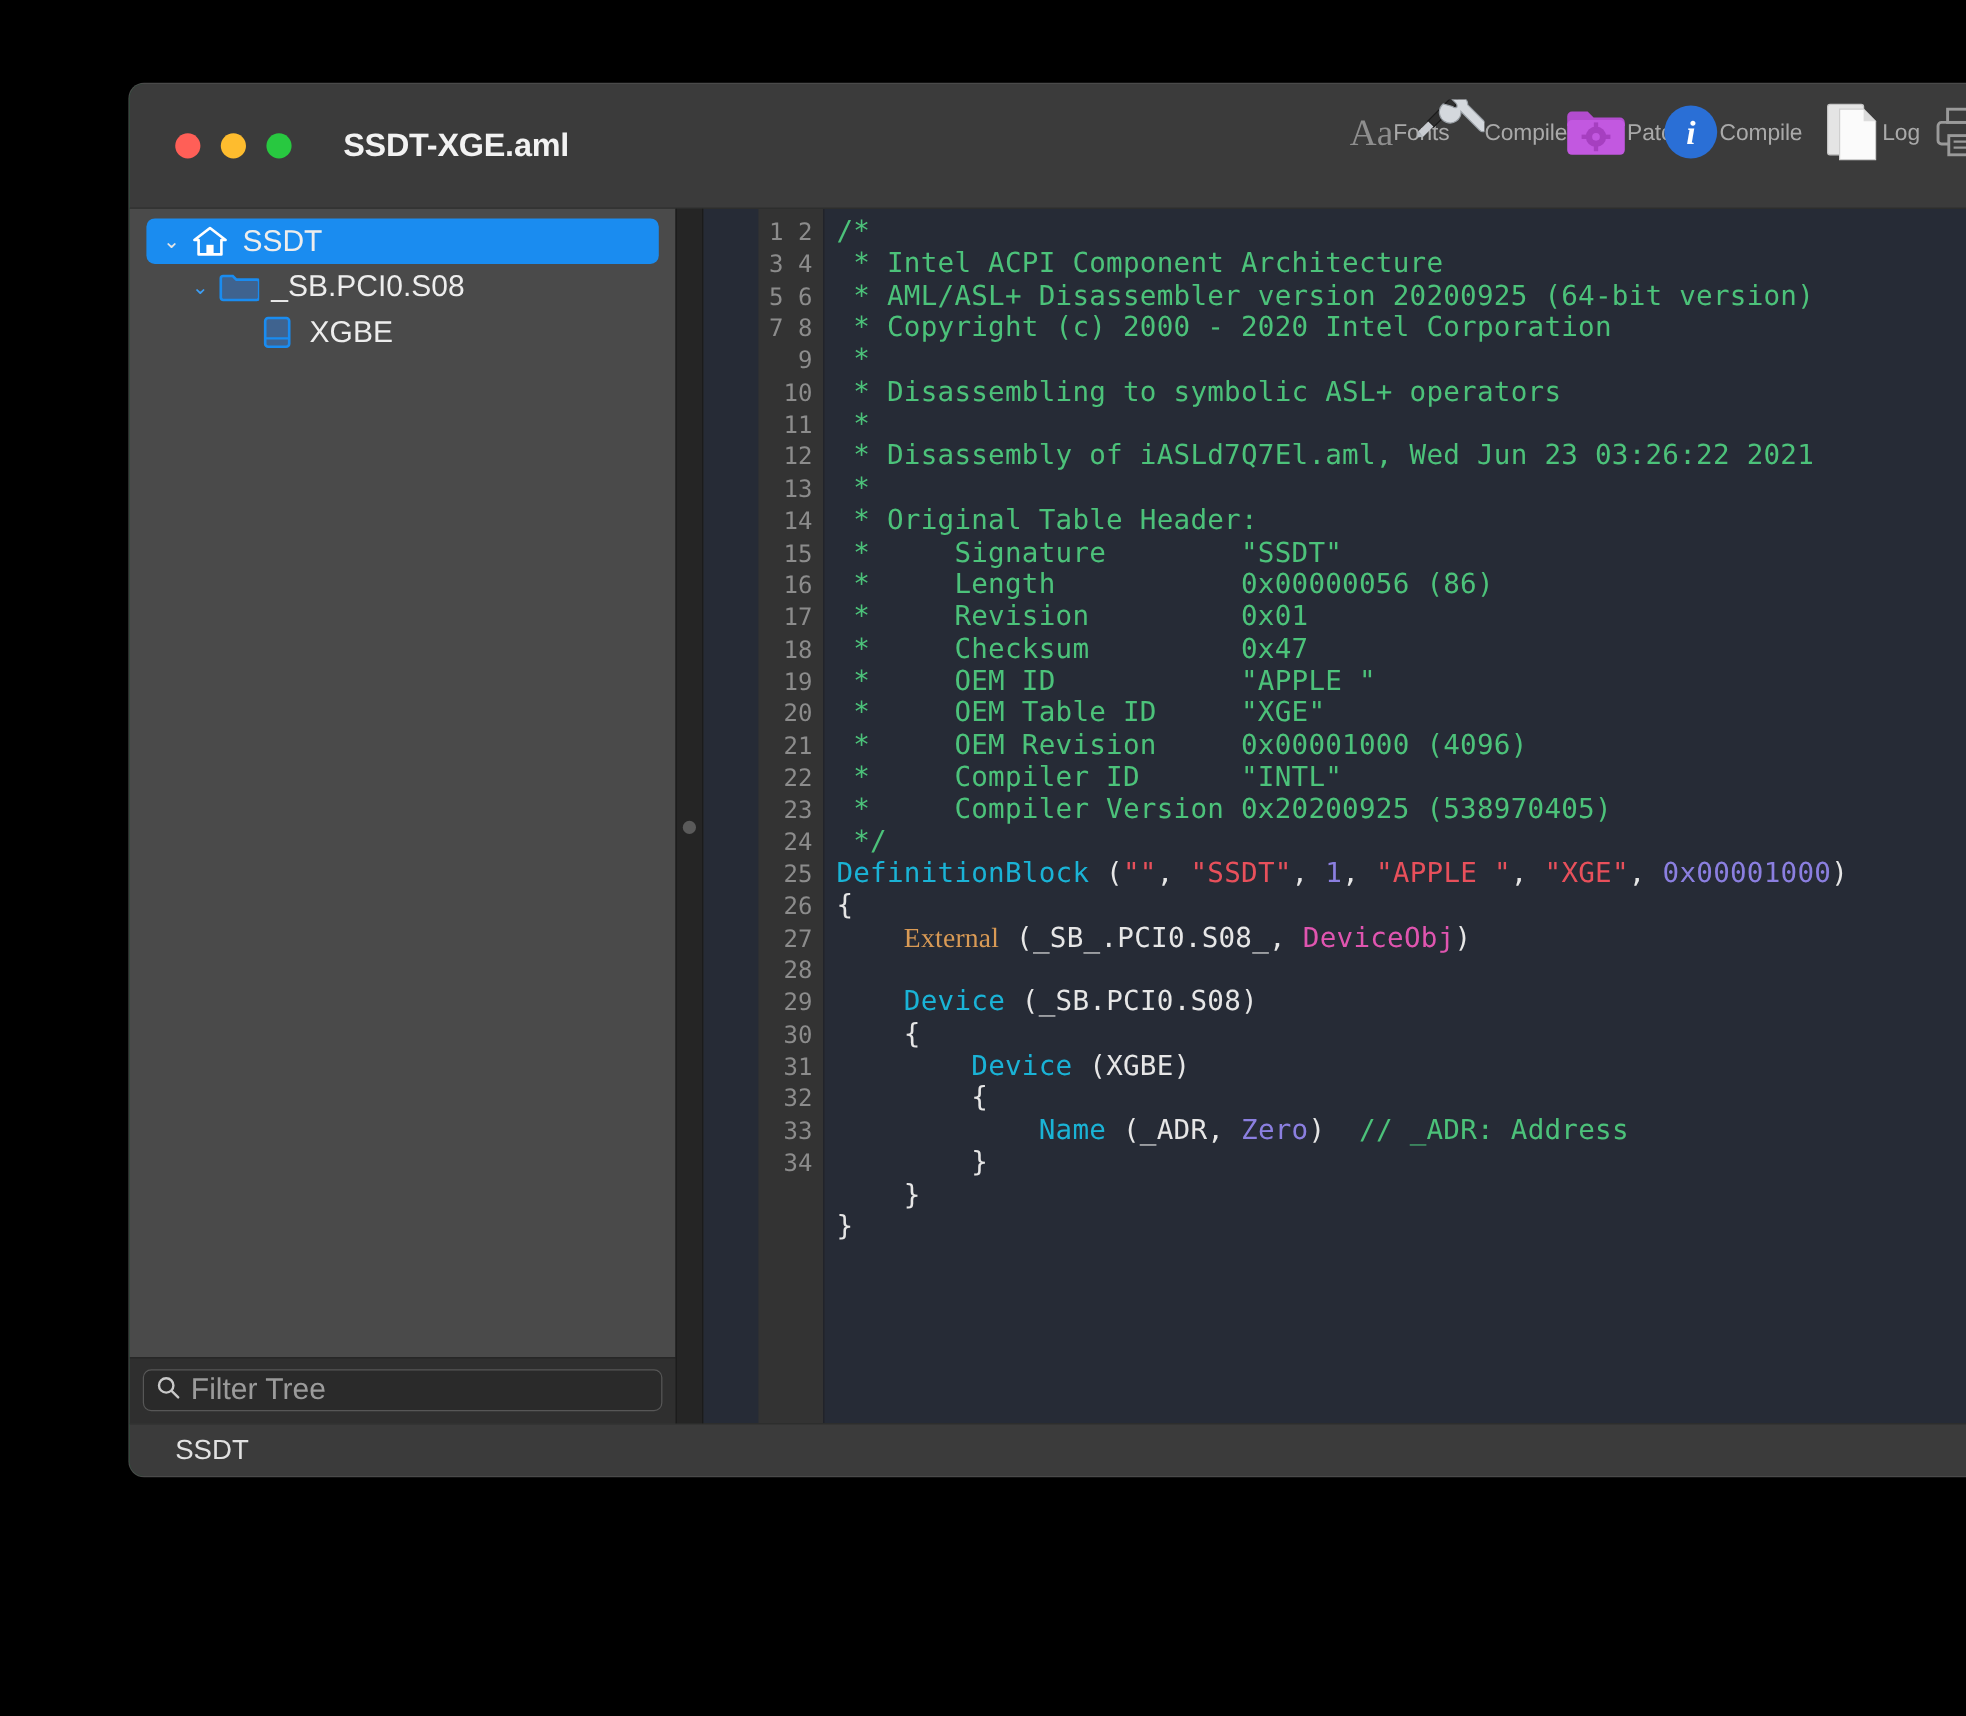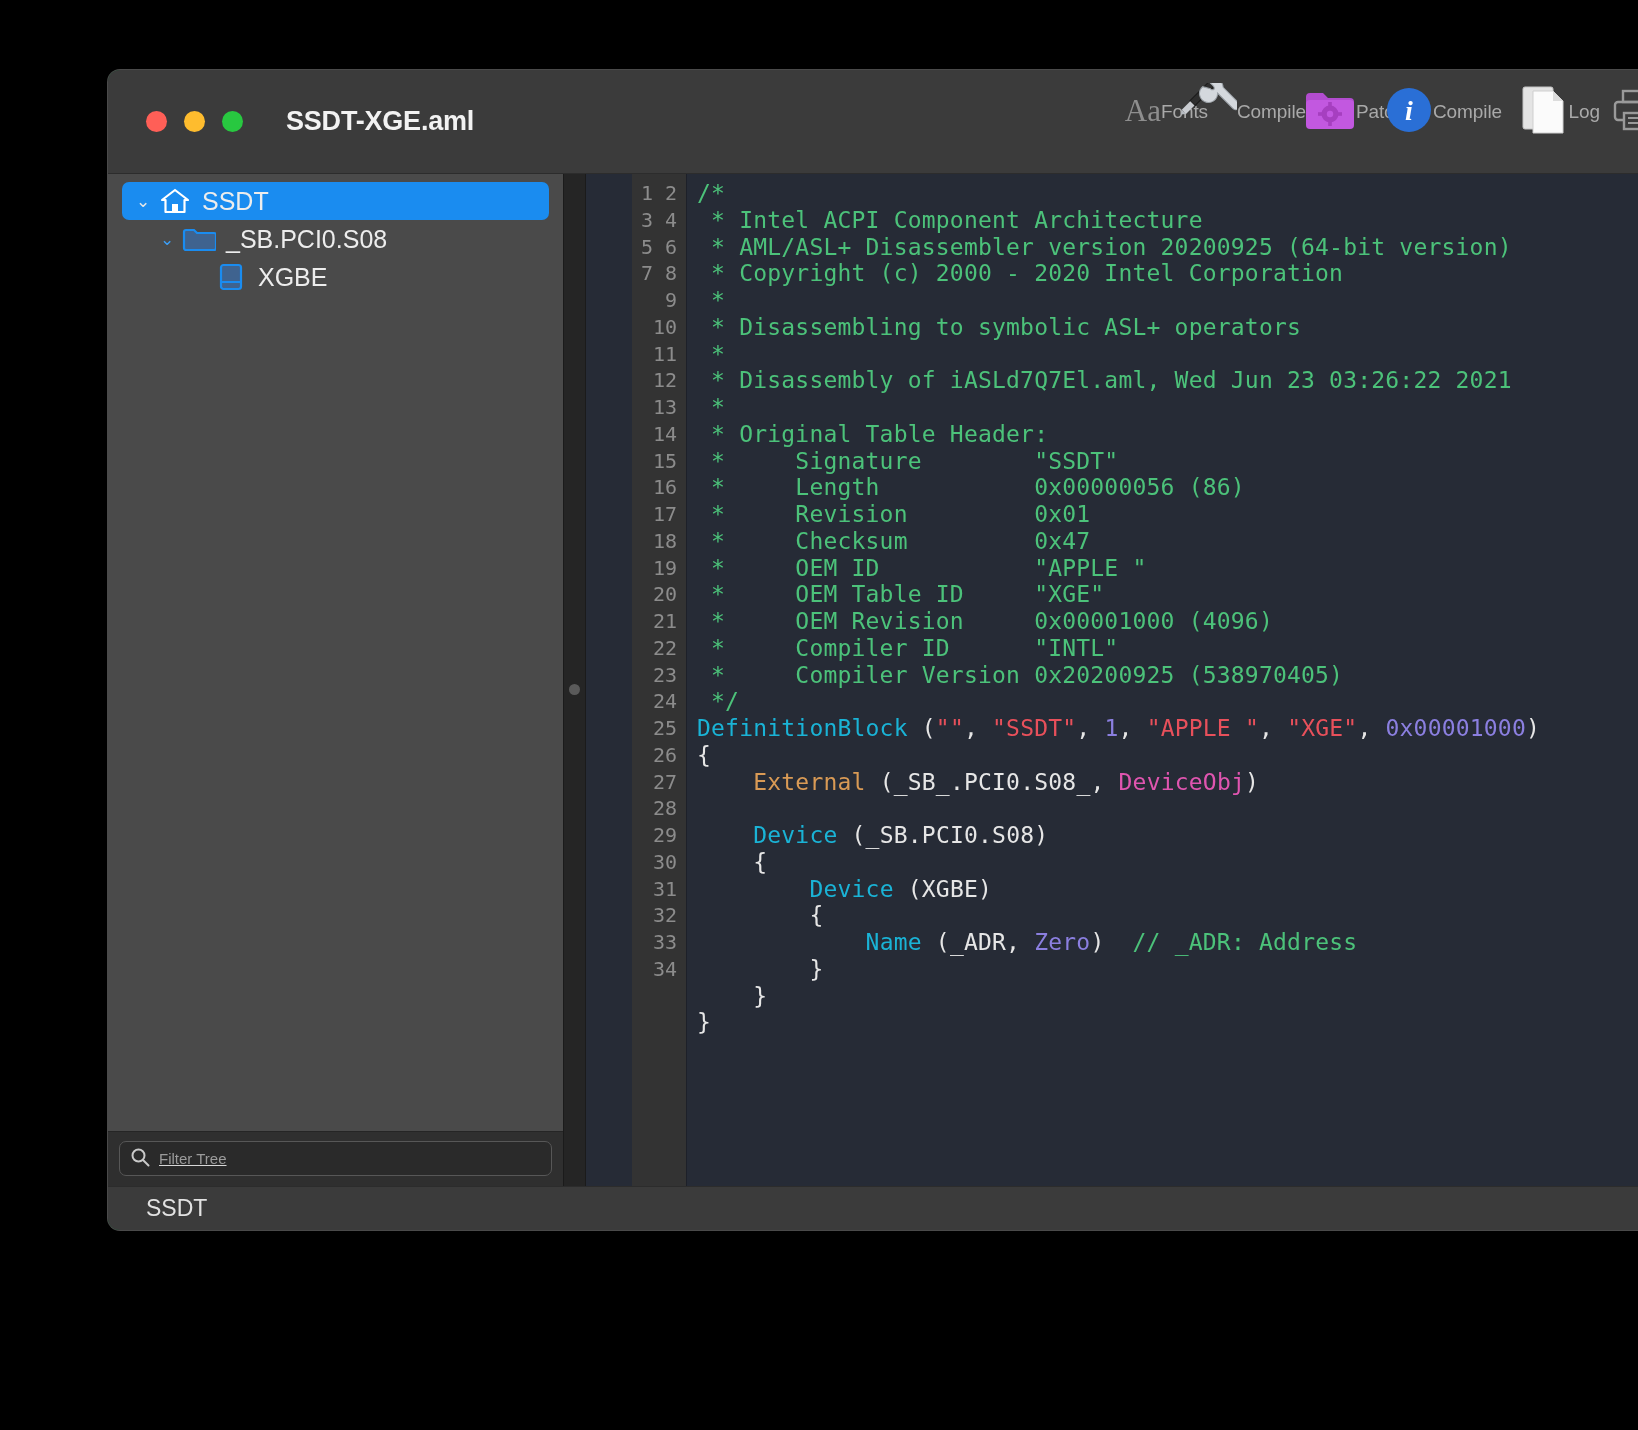--- a/index.html
+++ b/index.html
@@ -169,25 +169,24 @@
     display: flex;
     align-items: center;
     padding: 0 10px;
     gap: 9px;
   }
   .filter-input {
     background: transparent;
     border: none;
     outline: none;
     color: #d8d8d8;
-    font-size: 15px;
+    font-size: 25px;
     font-family: "Liberation Sans", sans-serif;
     width: 100%;
     padding: 0;
-    text-decoration: underline;
   }
   .filter-input::placeholder { color: #9b9b9b; }
 
   .splitter {
     width: 23px;
     background: #252525;
     flex: 0 0 auto;
     position: relative;
   }
   .splitter::before {
@@ -235,21 +234,21 @@
     font-family: "DejaVu Sans Mono", monospace;
     font-size: 23px;
     line-height: 26.75px;
     white-space: pre;
     color: #e6e6e6;
     overflow: hidden;
     letter-spacing: 0.2px;
   }
   .code .cm  { color: #4cc27a; }          
   .code .kw  { color: #1ab3d6; }          
-  .code .fn  { color: #d99a55; }          
+  .code .fn  { color: #d99a55; font-family: Liberation Serif, serif; }          
   .code .str { color: #e8505b; }          
   .code .num { color: #8b7fe0; }          
   .code .typ { color: #e055b0; }          
   .code .pl  { color: #e6e6e6; }          
 
   
   .statusbar {
     flex: 0 0 auto;
     height: 43px;
     background: #3b3b3b;

